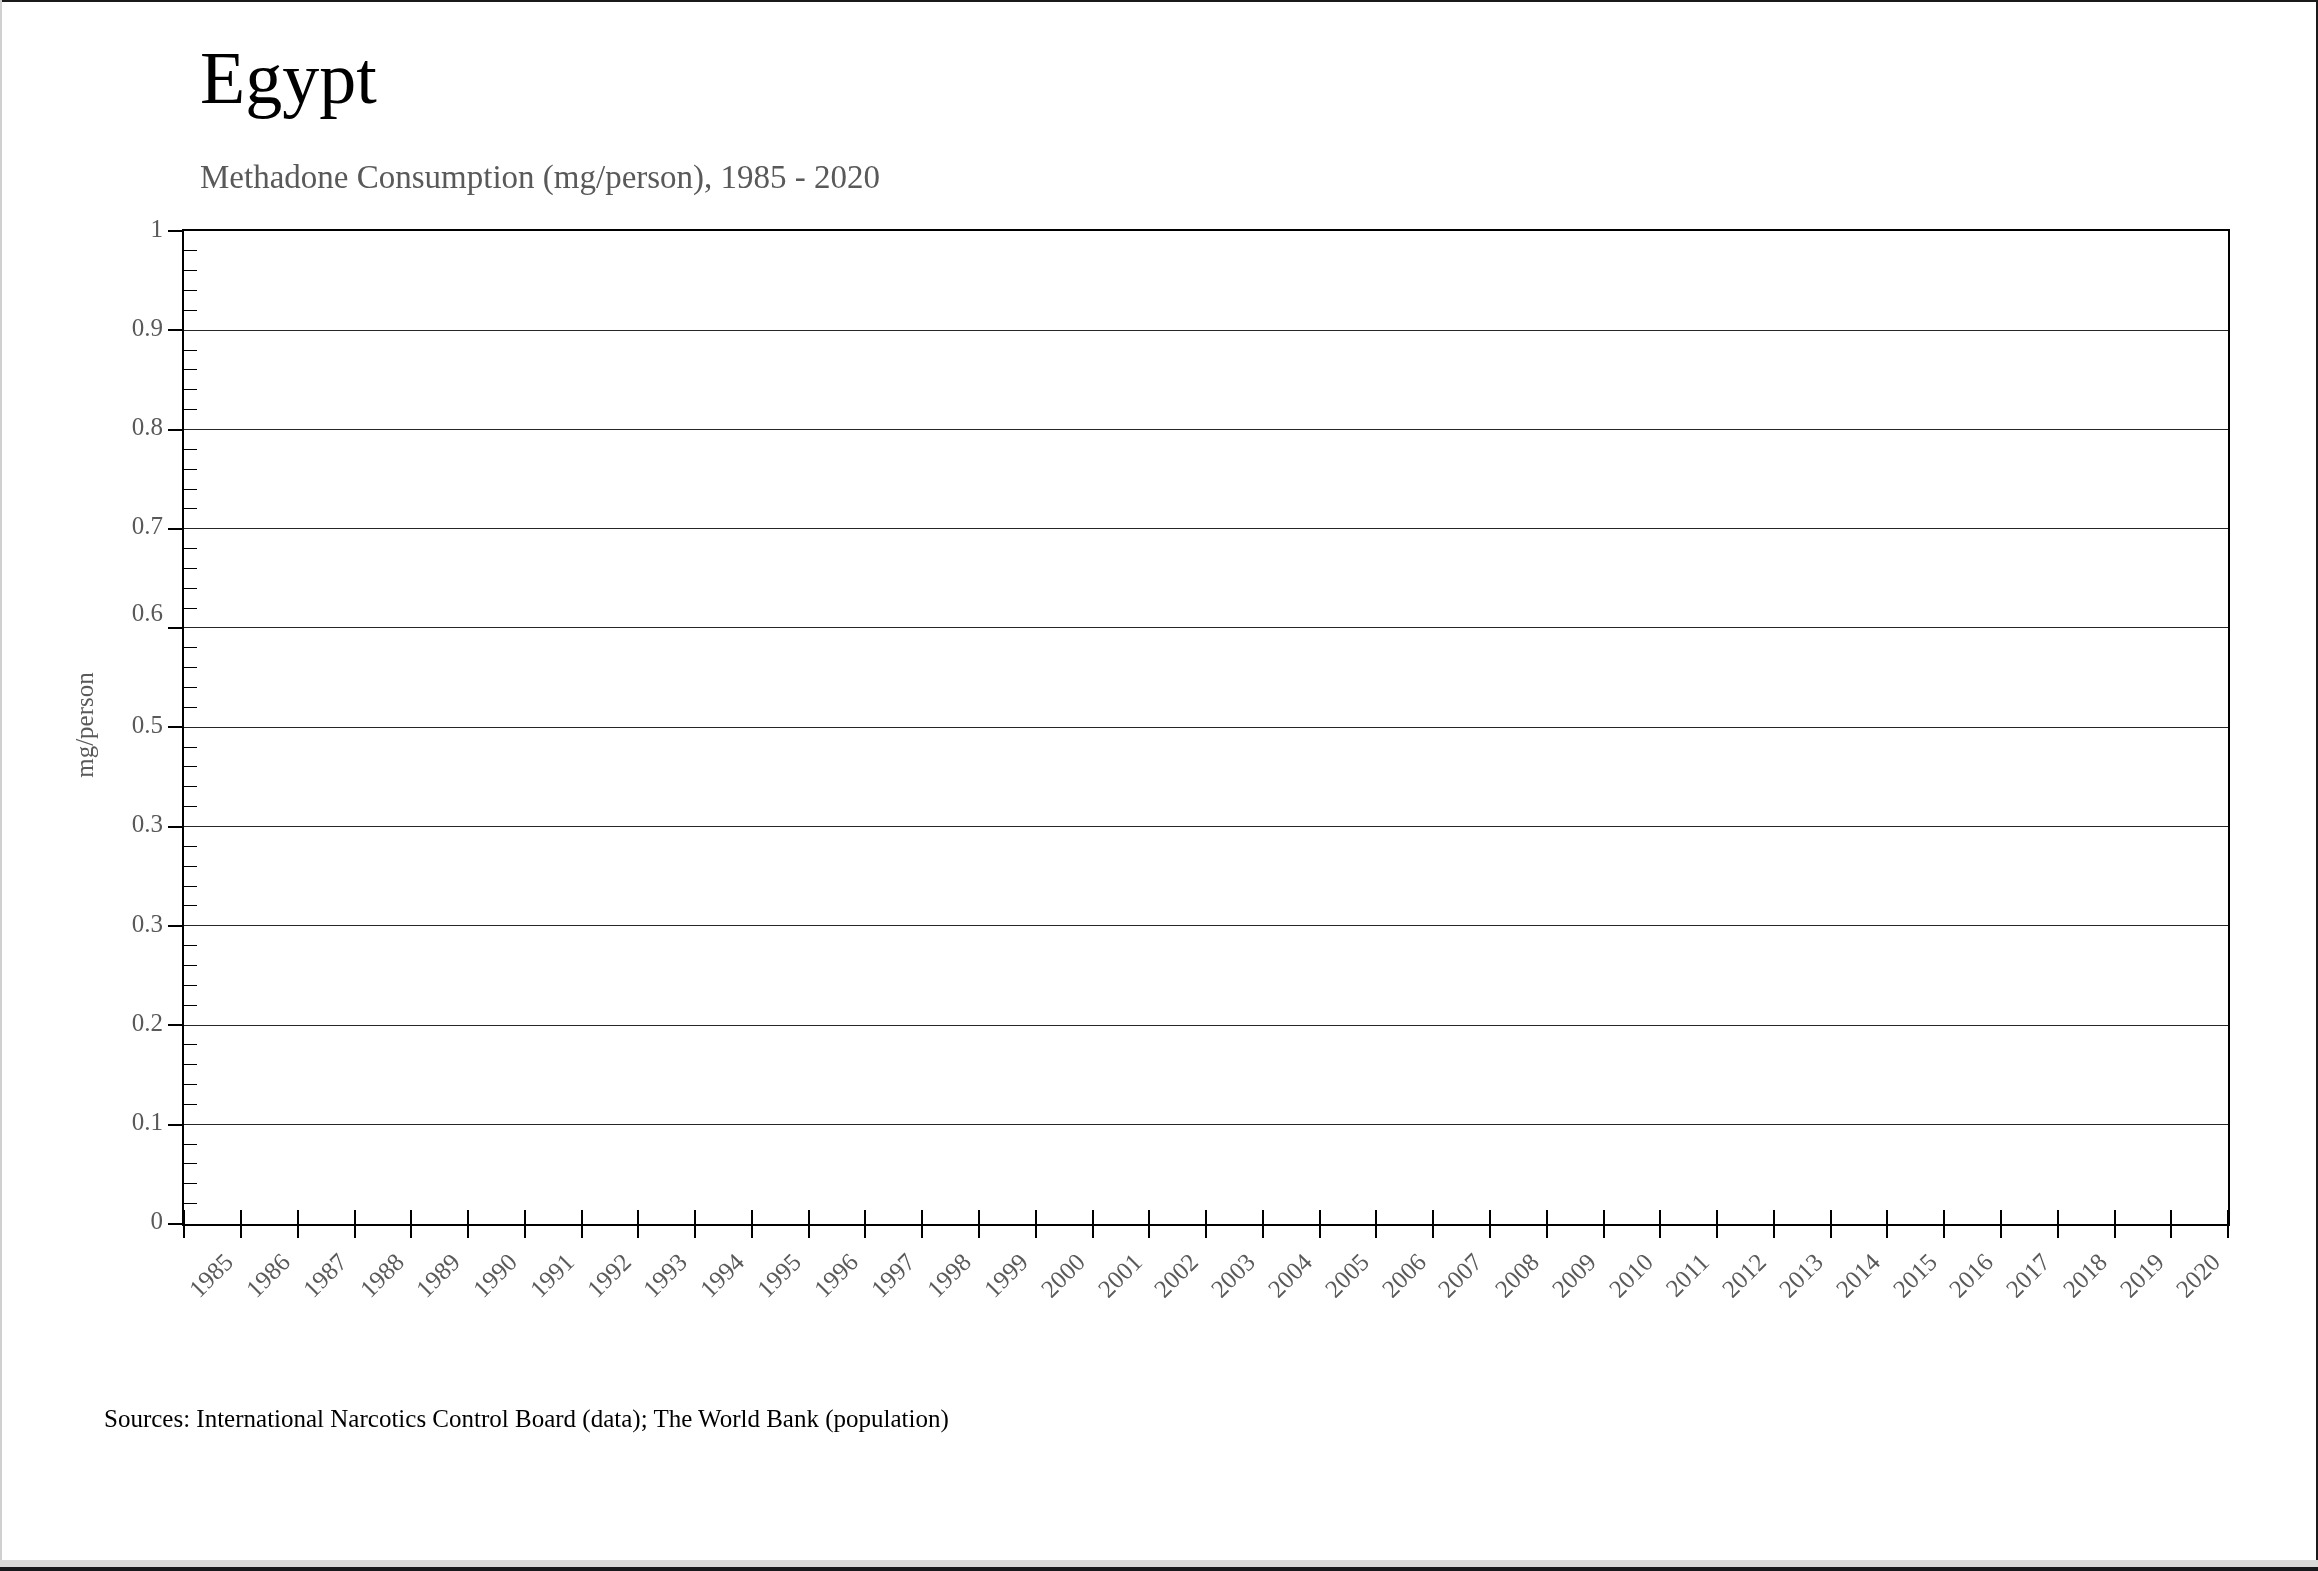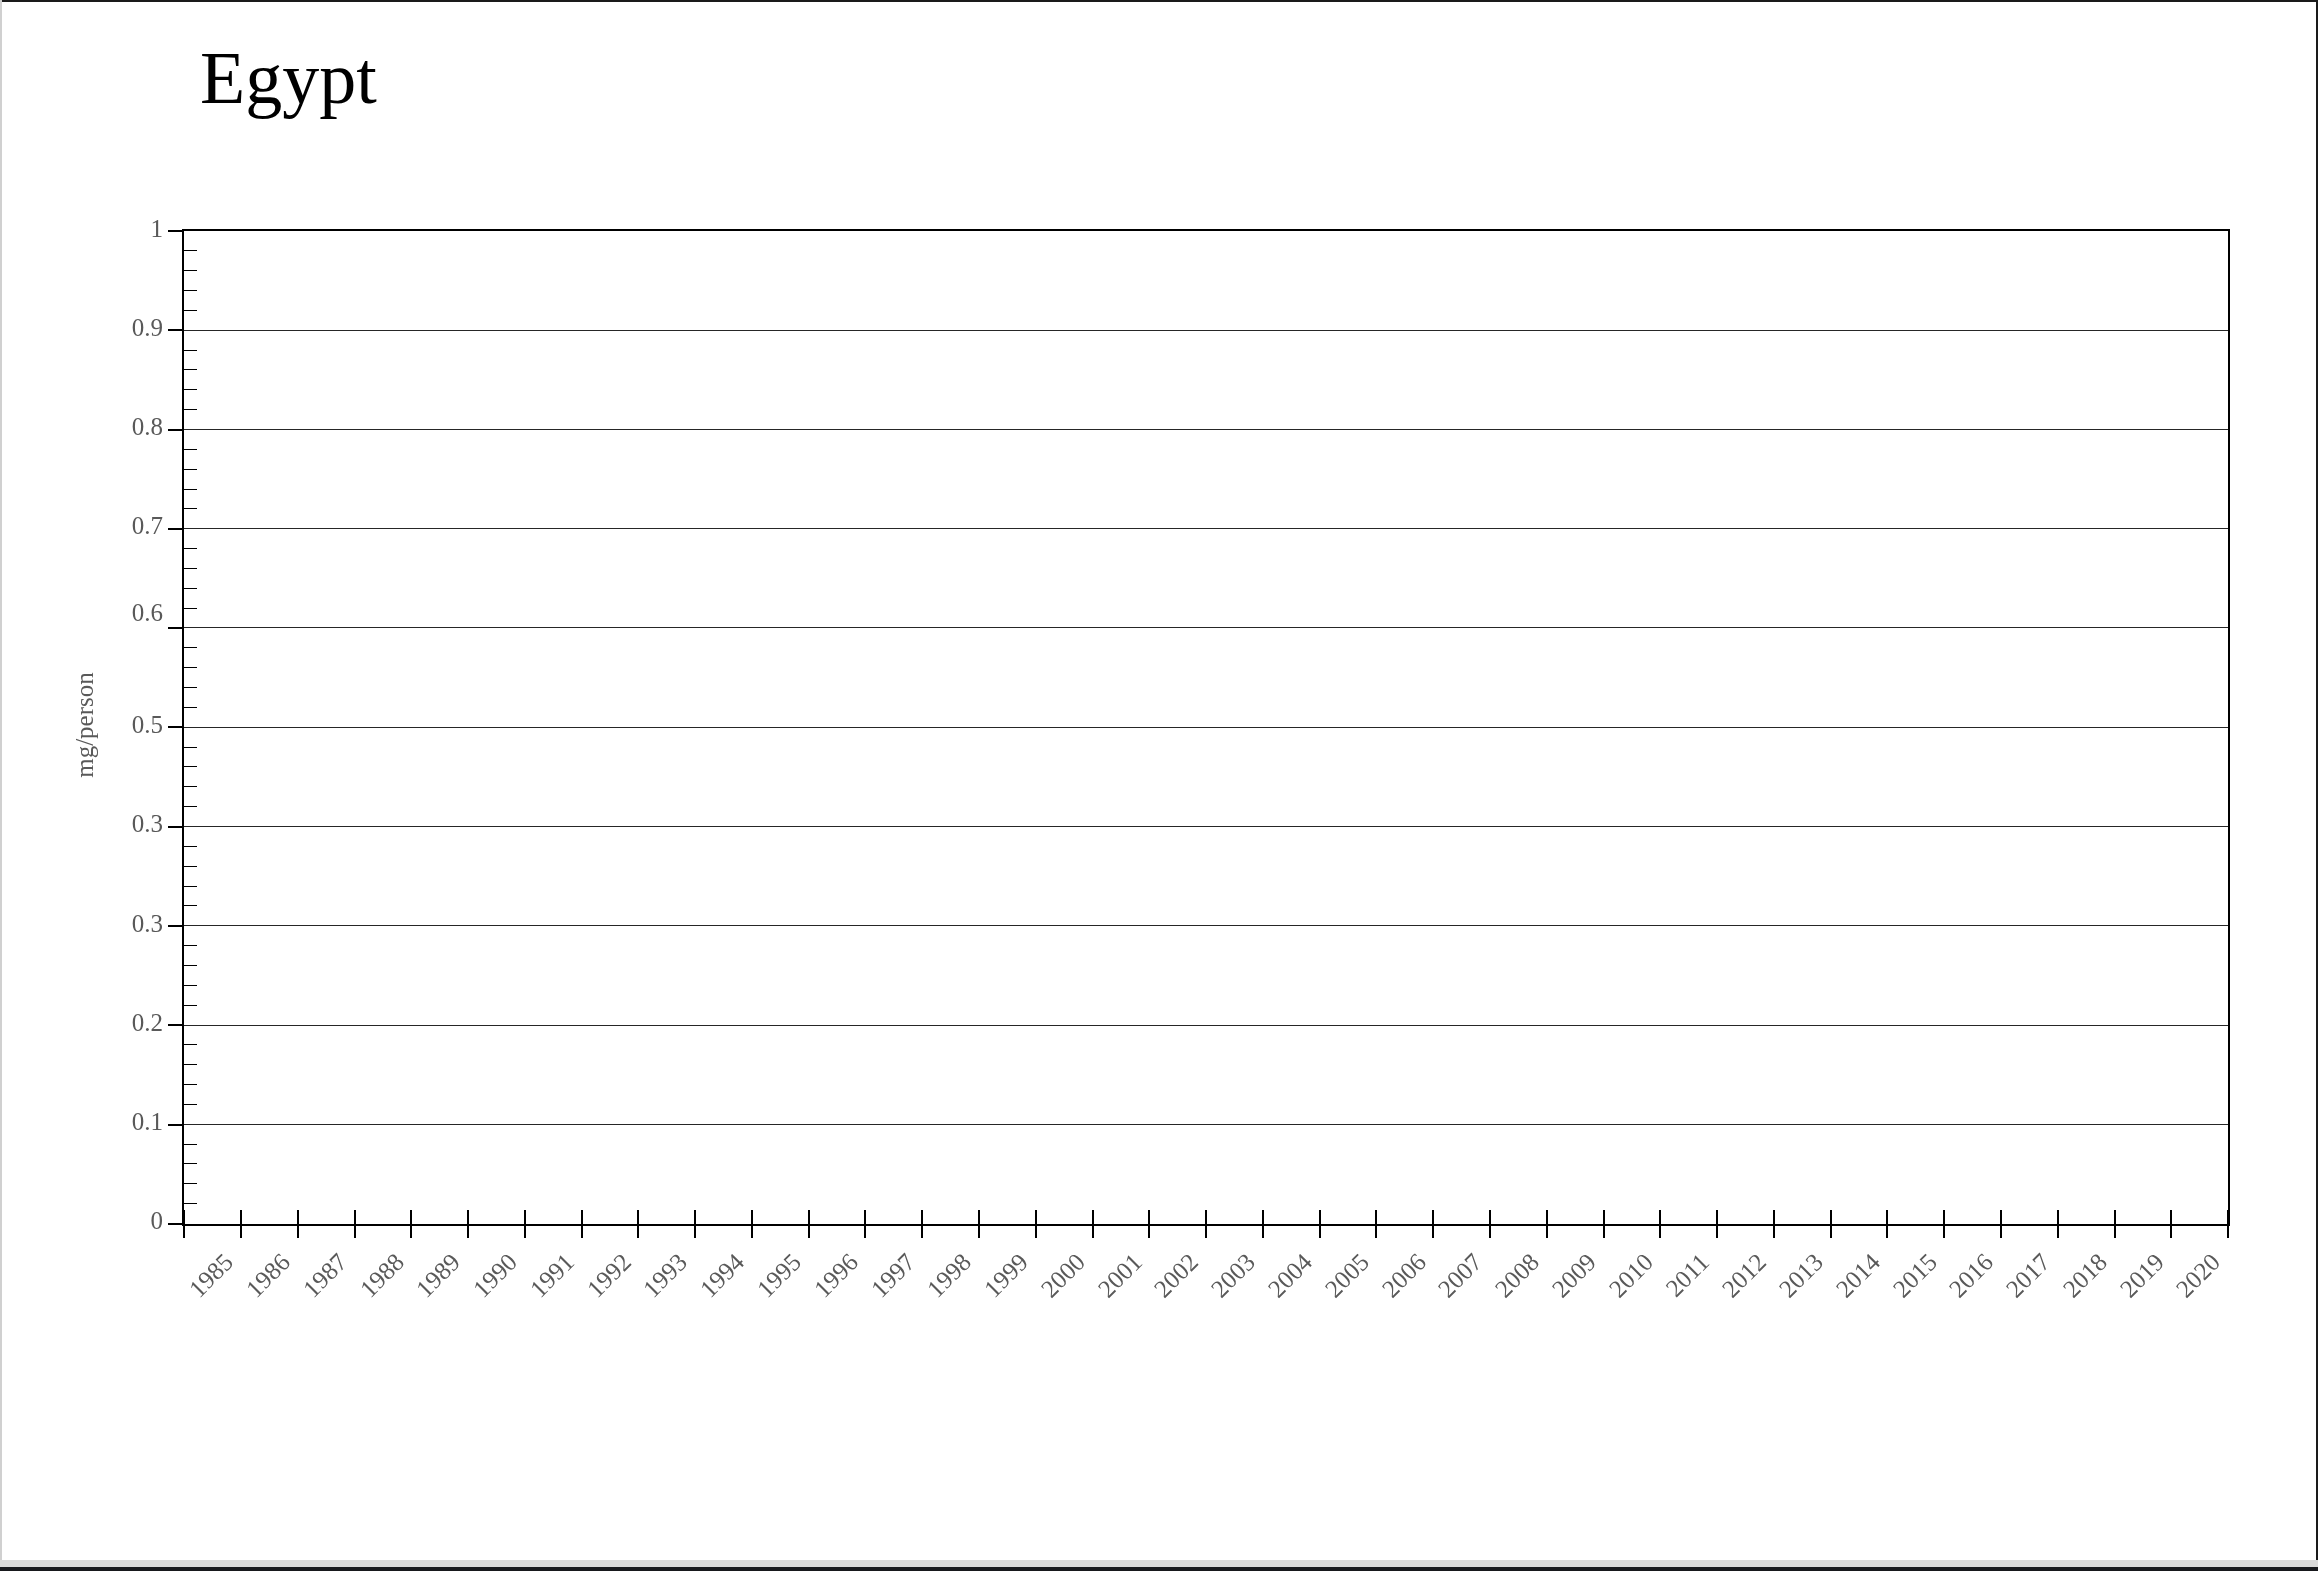--- a/index.html
+++ b/index.html
@@ -61,20 +61,21 @@
     position:absolute;left:104px;top:1401px;
     font-size:25px;line-height:1.42;color:#000000;
   }
   .footer div{white-space:nowrap;}
 </style>
 </head>
 <body>
 
 <div class="window">
   <h1 class="chart-title" style="margin:0;font-weight:normal;">Egypt</h1>
+  <div class="chart-subtitle">Methadone Consumption (mg/person), 1985 - 2020</div>
 
   <div class="y-axis-title">
     <span>mg/person</span>
   </div>
 
   <div class="plot-area">
       <div class="y-major-stub" style="top: 992px;"></div>
       <div class="gridline" style="left: 0px; width: 2044px; top: 893px;"></div>
       <div class="y-major-stub" style="top: 893px;"></div>
       <div class="gridline" style="left: 0px; width: 2044px; top: 794px;"></div>
@@ -218,20 +219,21 @@
       <div class="x-tick-label" style="right: 360px;">2014</div>
       <div class="x-tick-label" style="right: 303px;">2015</div>
       <div class="x-tick-label" style="right: 247px;">2016</div>
       <div class="x-tick-label" style="right: 190px;">2017</div>
       <div class="x-tick-label" style="right: 133px;">2018</div>
       <div class="x-tick-label" style="right: 76px;">2019</div>
       <div class="x-tick-label" style="right: 19.6px;">2020</div>
     </div>
 
   <div class="footer">
+    <div>Sources: International Narcotics Control Board (data); The World Bank (population)</div>
   </div>
 
   <div class="frame-top"></div>
   <div class="frame-left"></div>
   <div class="frame-right"></div>
   <div class="scroll-track"></div>
   <div class="bottom-bar"></div>
 </div>
 
 

